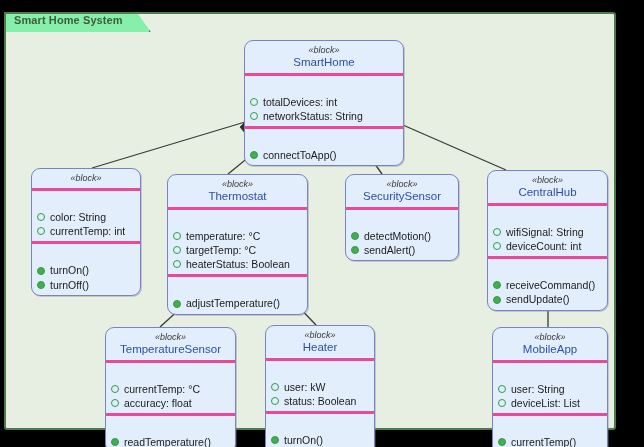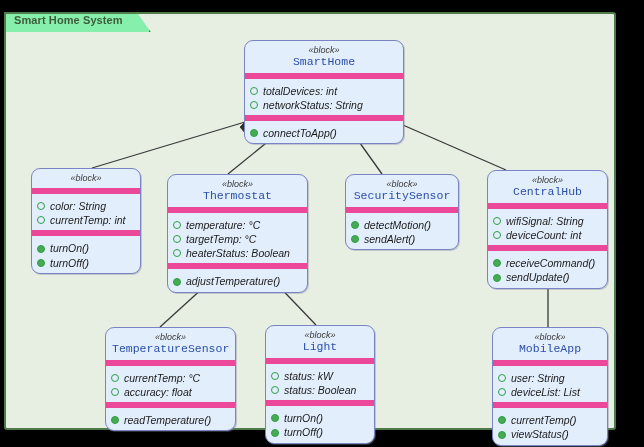--- a/index.html
+++ b/index.html
@@ -79,26 +79,24 @@
     display: block;
     font-size: 9px;
     font-style: italic;
     color: #3b3b3b;
     margin-bottom: 1px;
   }
   .block-name {
     display: block;
     font-size: 11.5px;
     color: #2b4fa8;
-    font-family: Liberation Mono, monospace;
   }
   .compartment {
-    border-top: 6px solid #ec4899;
-    padding: 5px 5px 3px 5px;
-    font-style: italic;
+    border-top: 3px solid #ec4899;
+    padding: 19px 5px 3px 5px;
   }
   .member {
     display: flex;
     align-items: center;
     font-size: 10.5px;
     color: #1b1b1b;
     line-height: 1.35;
     white-space: nowrap;
   }
   .marker {
@@ -297,26 +295,26 @@
       <div class="member">
         <span class="marker op"></span>
         <span>readTemperature()</span>
       </div>
     </div>
   </div>
 
   <div class="block" style="left:265px; top:325px; width:110px;">
     <div class="block-header">
       <span class="stereotype">«block»</span>
-      <span class="block-name">Light</span>
-    </div>
-    <div class="compartment">
-      <div class="member">
-        <span class="marker attr"></span>
-        <span>status: kW</span>
+      <span class="block-name">Heater</span>
+    </div>
+    <div class="compartment">
+      <div class="member">
+        <span class="marker attr"></span>
+        <span>user: kW</span>
       </div>
       <div class="member">
         <span class="marker attr"></span>
         <span>status: Boolean</span>
       </div>
     </div>
     <div class="compartment">
       <div class="member">
         <span class="marker op"></span>
         <span>turnOn()</span>

